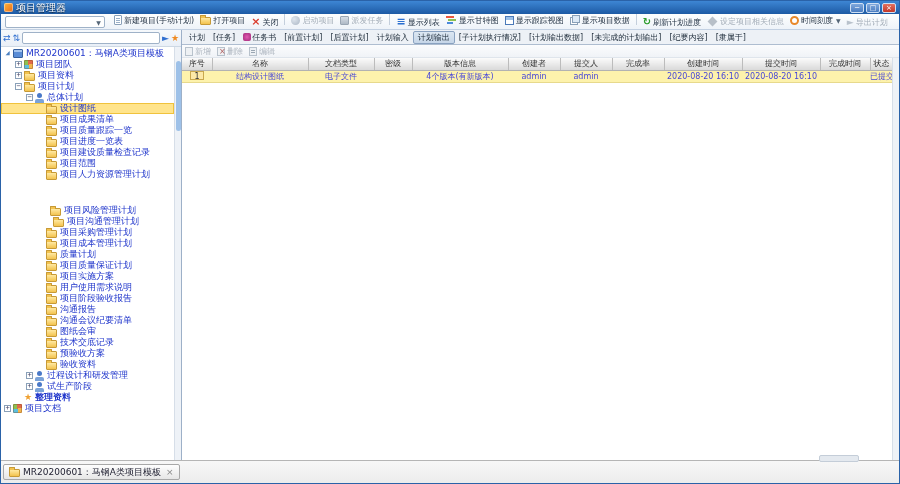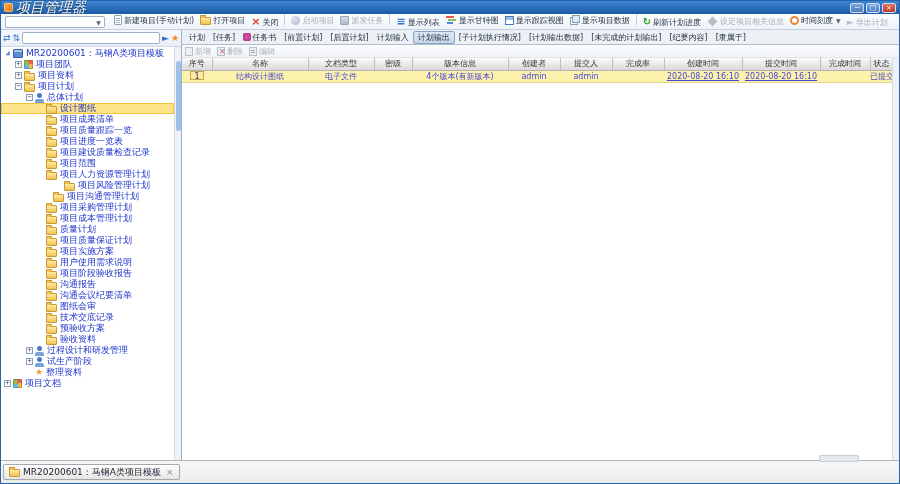--- a/index.html
+++ b/index.html
@@ -3,21 +3,21 @@
 <meta charset="utf-8">
 <style>
   * { margin:0; padding:0; box-sizing:border-box; }
   html,body { width:900px; height:484px; overflow:hidden; }
   body { font-family:"DejaVu Sans","Liberation Sans",sans-serif; font-size:9px; color:#223; user-select:none; }
   .window { width:900px; height:484px; position:relative; display:flex; flex-direction:column; border:1px solid #2a62a8; background:#fff; }
 
   
   .titlebar { height:13px; background:linear-gradient(#3d86d4,#1d5aa4); display:flex; align-items:center; padding:0 3px; flex:0 0 auto; }
   .app-icon { width:9px; height:9px; border-radius:2px; background:linear-gradient(135deg,#ffb53a,#e86c1a); margin-right:3px; box-shadow:inset 0 0 0 1px rgba(255,255,255,.4); }
-  .titlebar .title { color:#fff; font-size:14px; text-shadow:0 1px 1px #123; flex:1;font-style:italic; }
+  .titlebar .title { color:#fff; font-size:10px; text-shadow:0 1px 1px #123; flex:1; }
   .winbtns { display:flex; gap:2px; }
   .wb { width:14px; height:10px; background:linear-gradient(#7fa8dc,#4a7cc0); border:1px solid #cfe0f4; border-radius:2px; color:#fff; font-size:7px; line-height:8px; text-align:center; cursor:default; }
   .wb.close { background:linear-gradient(#e4715f,#c2372a); }
 
   
   .toolbar { height:16px; flex:0 0 auto; background:linear-gradient(#fdfefe,#eef3f9); border-bottom:1px solid #c2d0e2; display:flex; align-items:center; padding:0 2px; white-space:nowrap; overflow:hidden; }
   .combo { width:100px; height:12px; background:#fff; border:1px solid #9fb2c8; border-radius:2px; margin:0 6px 0 2px; position:relative; flex:0 0 auto; }
   .combo .arr { position:absolute; right:1px; top:1px; width:9px; height:8px; font-size:6px; color:#567; text-align:center; line-height:9px; }
   .tbtn { display:inline-flex; align-items:center; gap:2px; padding:0 3px; height:14px; font-size:8px; color:#1e2e40; cursor:default; }
   .tbtn.dis { color:#a3adb8; }
@@ -86,21 +86,21 @@
   .tab.active { background:linear-gradient(#dce7f2,#c6d6e8); border:1px solid #8aa2c0; border-radius:2px; }
   .minibar { height:13px; flex:0 0 auto; background:linear-gradient(#fbfcfd,#f0f3f7); border-bottom:1px solid #dfe5ec; display:flex; align-items:center; padding-left:3px; gap:6px; }
   .mbtn { display:inline-flex; align-items:center; gap:2px; font-size:8px; color:#aeb6c0; cursor:default; }
   .gridarea { flex:1; position:relative; overflow:hidden; }
   .vscroll { position:absolute; top:0; right:0; bottom:0; width:7px; background:#eef2f7; border-left:1px solid #d6dee8; }
   table.grid { border-collapse:collapse; table-layout:fixed; width:711px; }
   table.grid th { height:12px; font-size:8px; font-weight:normal; color:#333; background:linear-gradient(#fbfbfb,#d9d9d9); border-right:1px solid #bcbcbc; border-bottom:1px solid #b2b2b2; overflow:hidden; white-space:nowrap; }
   table.grid td { height:11px; font-size:8px; text-align:center; color:#4646d8; background:#fdf2ac; border-bottom:1px solid #e7d98c; overflow:hidden; white-space:nowrap; }
   td.rownum { background:#f6e097; padding:0; }
   td.rownum .numbox { display:inline-block; min-width:14px; height:9px; line-height:9px; background:#fce9a8; border:1px solid #c9a84e; color:#333; font-size:8px; }
-  td.date { color:#8040c0;text-decoration:underline; }
+  td.date { color:#8040c0; }
 
   
   .bottombar { height:23px; flex:0 0 auto; background:linear-gradient(#f7f7f7,#ececec); border-top:1px solid #b5b5b5; display:flex; align-items:center; padding:0 2px; position:relative; }
   .ptab { display:inline-flex; align-items:center; gap:3px; height:16px; padding:0 5px; background:linear-gradient(#fefefe,#e6e6e6); border:1px solid #a8a8a8; border-radius:2px; font-size:9px; color:#223; }
   .ptab .x { color:#888; font-size:9px; margin-left:2px; cursor:default; }
   .grip { position:absolute; right:40px; top:-6px; width:40px; height:7px; background:#e4e9ef; border:1px solid #c4cdd8; border-radius:2px; }
 </style>
 </head>
 <body>
 
@@ -228,21 +228,21 @@
             <div class="trow" style="padding-left: 36px;">
               <span class="exp none"></span>
               <span class="ic fold ticon"></span>
               <span class="tlabel">项目范围</span>
             </div>
             <div class="trow" style="padding-left: 36px; align-items: center;">
               <span class="exp none"></span>
               <span class="ic fold ticon"></span>
               <span class="tlabel">项目人力资源管理计划</span>
             </div>
-            <div class="trow" style="padding-left: 54px;">
+            <div class="trow" style="padding-left: 40px; margin-top: 25px;">
               <span class="exp none"></span>
               <span class="ic fold ticon"></span>
               <span class="tlabel">项目风险管理计划</span>
             </div>
             <div class="trow" style="padding-left: 43px;">
               <span class="exp none"></span>
               <span class="ic fold ticon"></span>
               <span class="tlabel">项目沟通管理计划</span>
             </div>
             <div class="trow" style="padding-left: 36px;">
@@ -313,21 +313,21 @@
             <div class="trow" style="padding-left: 25px;">
               <span class="exp">+</span>
               <span class="ic t-person ticon"></span>
               <span class="tlabel">过程设计和研发管理</span>
             </div>
             <div class="trow" style="padding-left: 25px;">
               <span class="exp">+</span>
               <span class="ic t-person ticon"></span>
               <span class="tlabel">试生产阶段</span>
             </div>
-            <div class="trow" style="padding-left: 25px;">
+            <div class="trow" style="padding-left: 14px; font-weight: bold;">
               <span class="exp none"></span>
               <span class="ic t-star ticon"></span>
               <span class="tlabel">整理资料</span>
             </div>
             <div class="trow" style="padding-left: 3px;">
               <span class="exp">+</span>
               <span class="ic t-grid ticon"></span>
               <span class="tlabel">项目文档</span>
             </div>
           </div>

